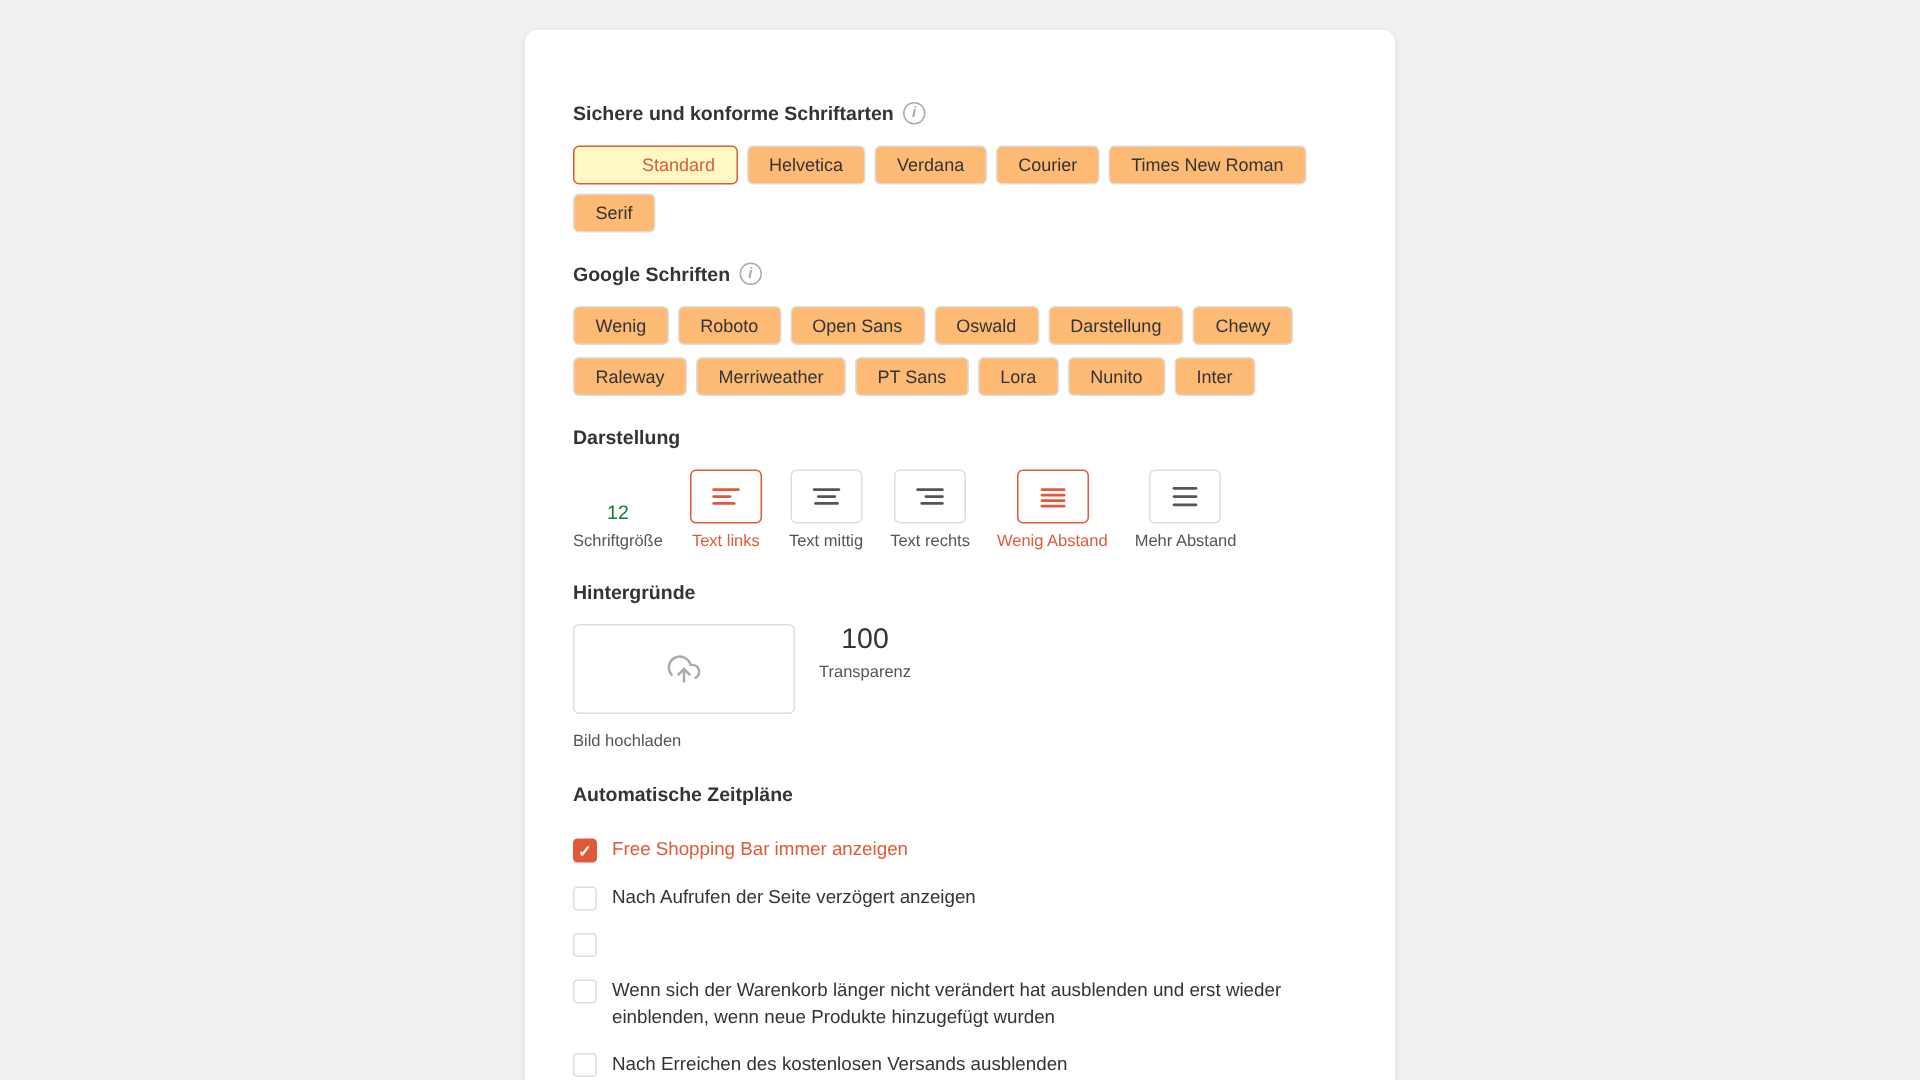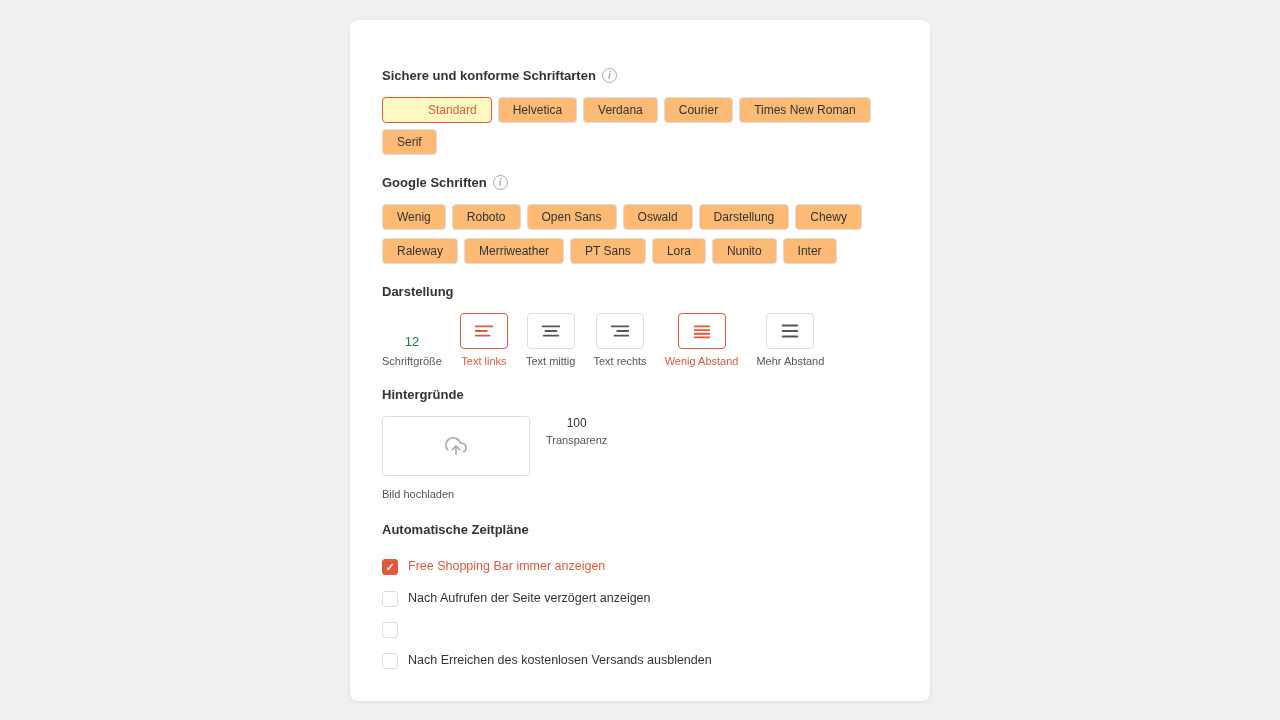--- a/index.html
+++ b/index.html
@@ -129,21 +129,21 @@
       color: #555;
       margin-top: 6px;
     }
     .transparenz-item {
       display: flex;
       flex-direction: column;
       align-items: center;
       gap: 4px;
     }
     .transparenz-number {
-      font-size: 12px;
+      font-size: 19px;
       color: #333;
       font-weight: 500;
     }
     .transparenz-label {
       font-size: 11px;
       color: #555;
     }
     .zeitplaene-section {
       margin-top: 22px;
     }
@@ -344,23 +344,29 @@
         </div>
         <span class="zeitplaene-text">Nach Aufrufen der Seite verzögert anzeigen</span>
       </div>
 
       <div class="zeitplaene-item">
         <div class="checkbox-wrap">
           <div class="checkbox-custom"></div>
         </div>
       </div>
 
-
       <div class="zeitplaene-item">
         <div class="checkbox-wrap">
           <div class="checkbox-custom"></div>
         </div>
+        <span class="zeitplaene-text">Wenn sich der Warenkorb länger nicht verändert hat ausblenden und erst wieder einblenden, wenn neue Produkte hinzugefügt wurden</span>
+      </div>
+
+      <div class="zeitplaene-item">
+        <div class="checkbox-wrap">
+          <div class="checkbox-custom"></div>
+        </div>
         <span class="zeitplaene-text">Nach Erreichen des kostenlosen Versands ausblenden</span>
       </div>
     </div>
   </div>
 
 </div>
 
 </body></html>

